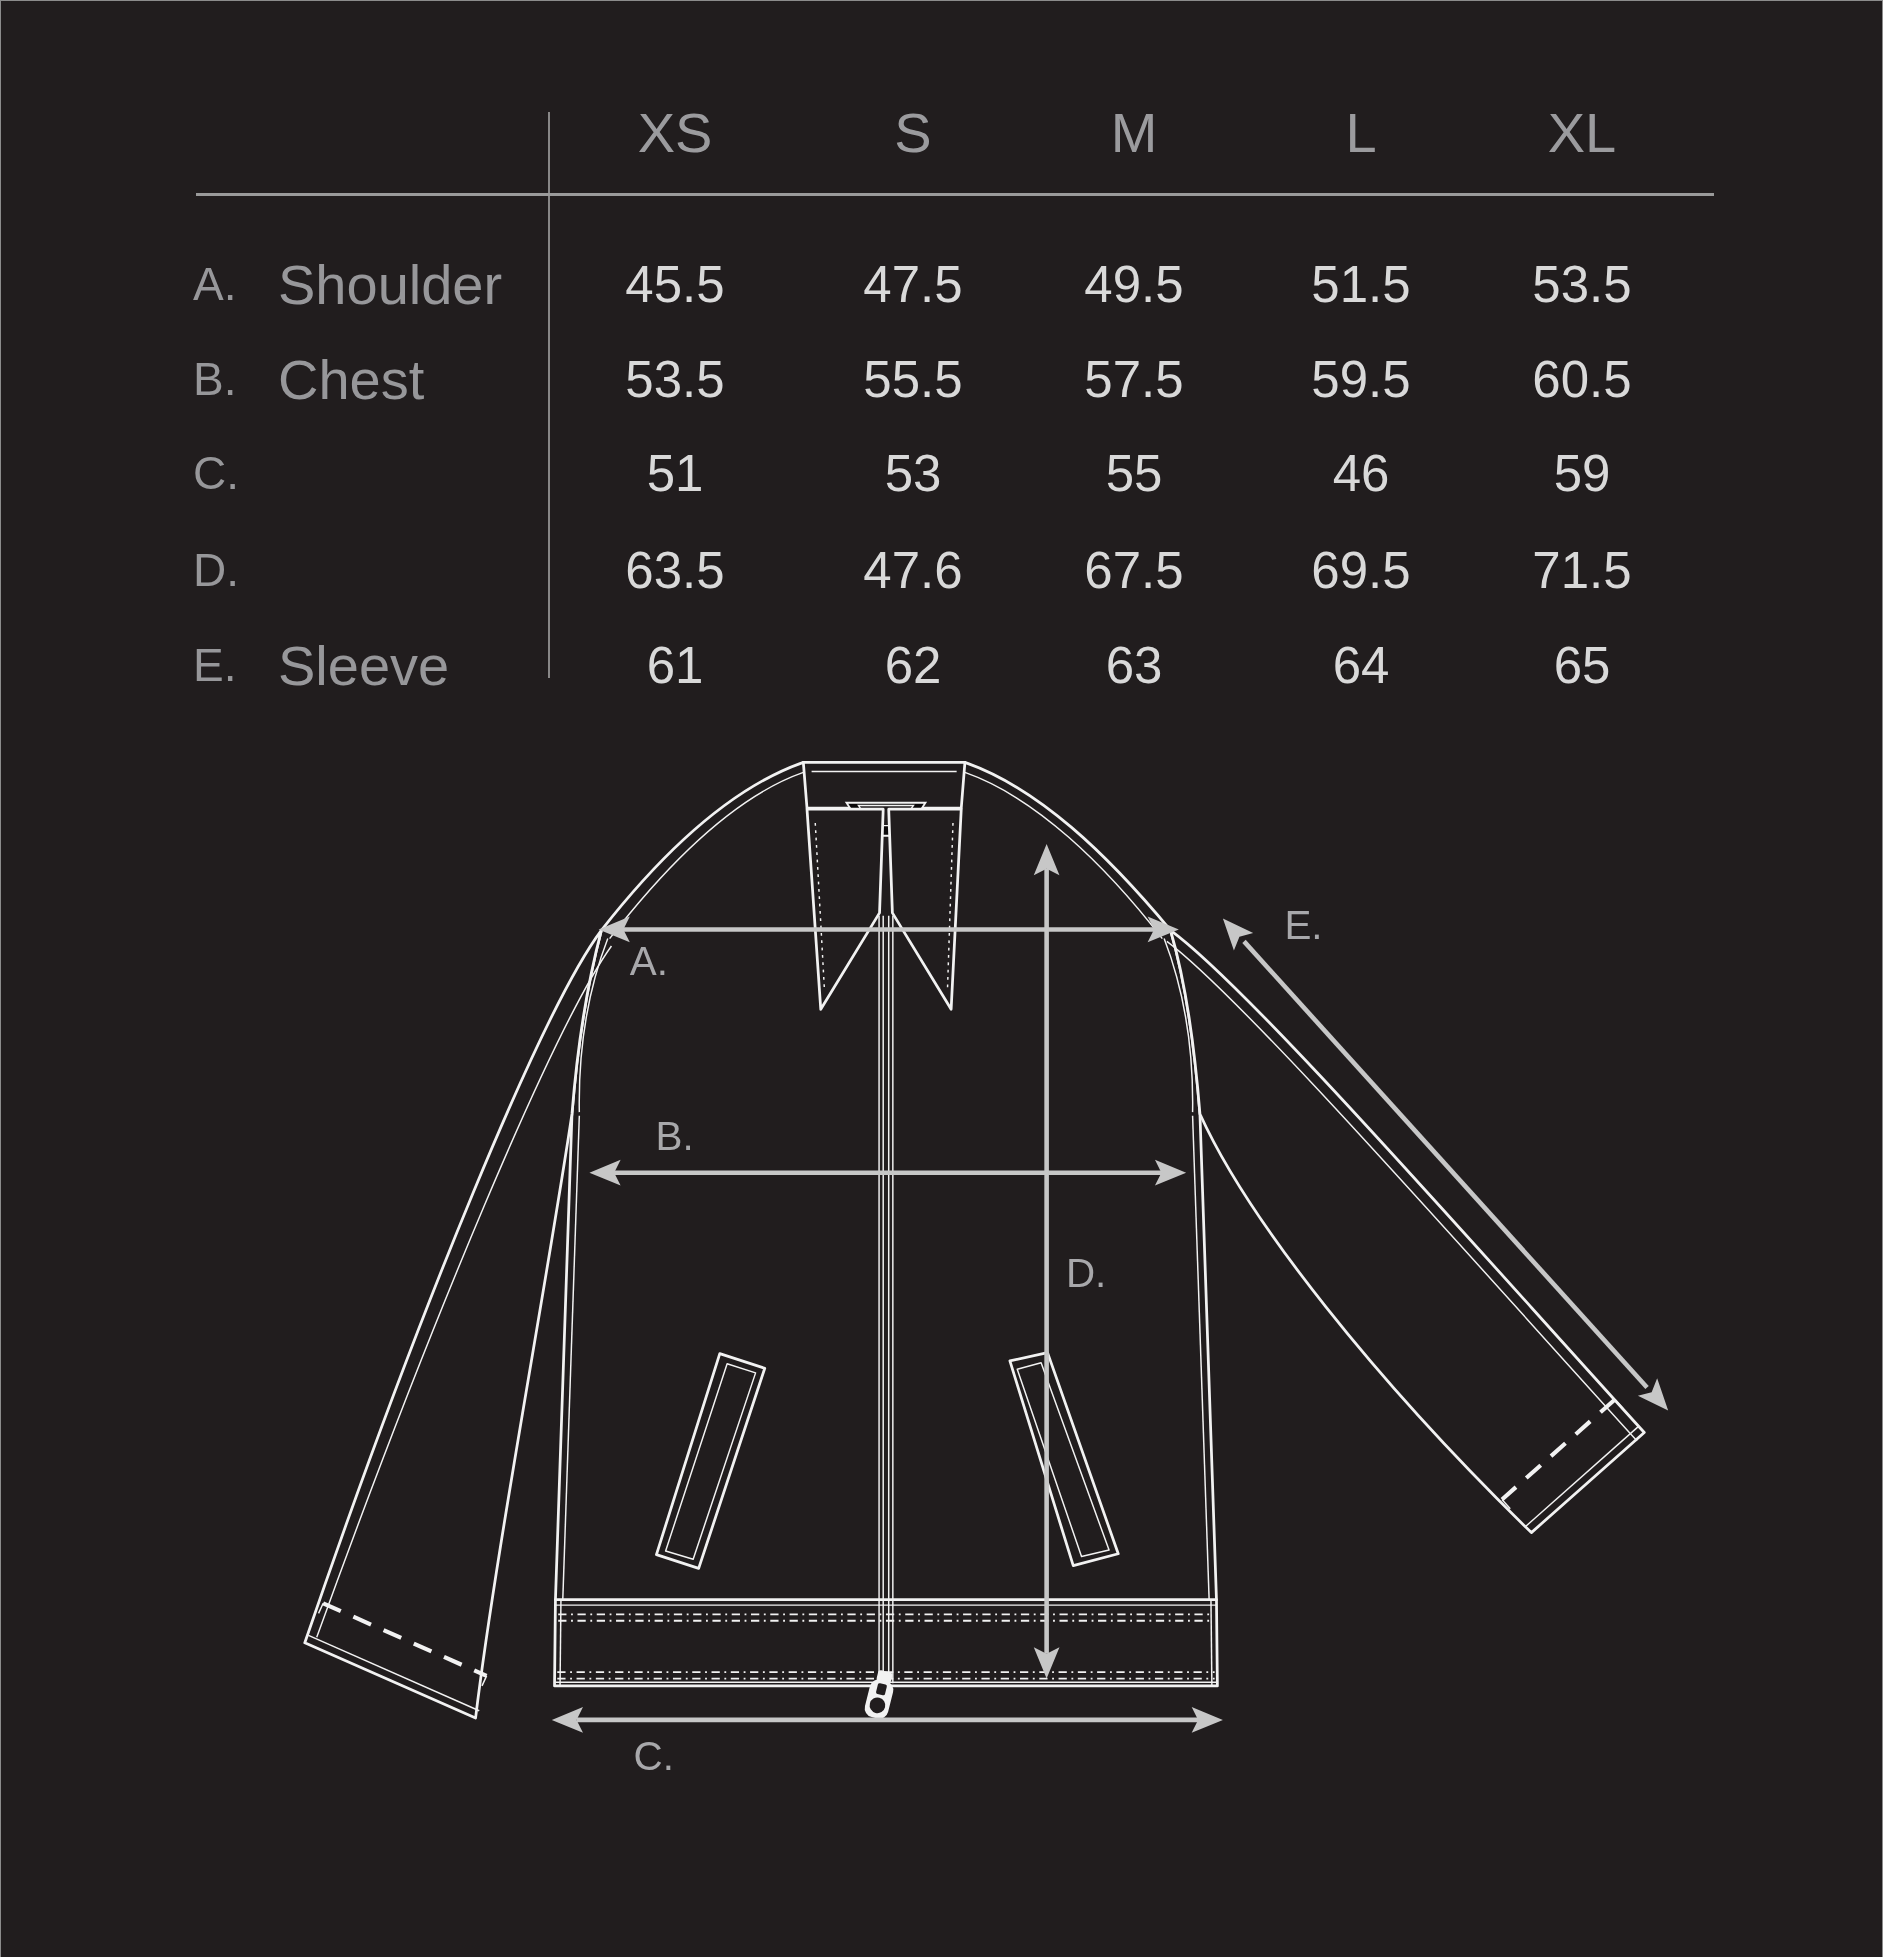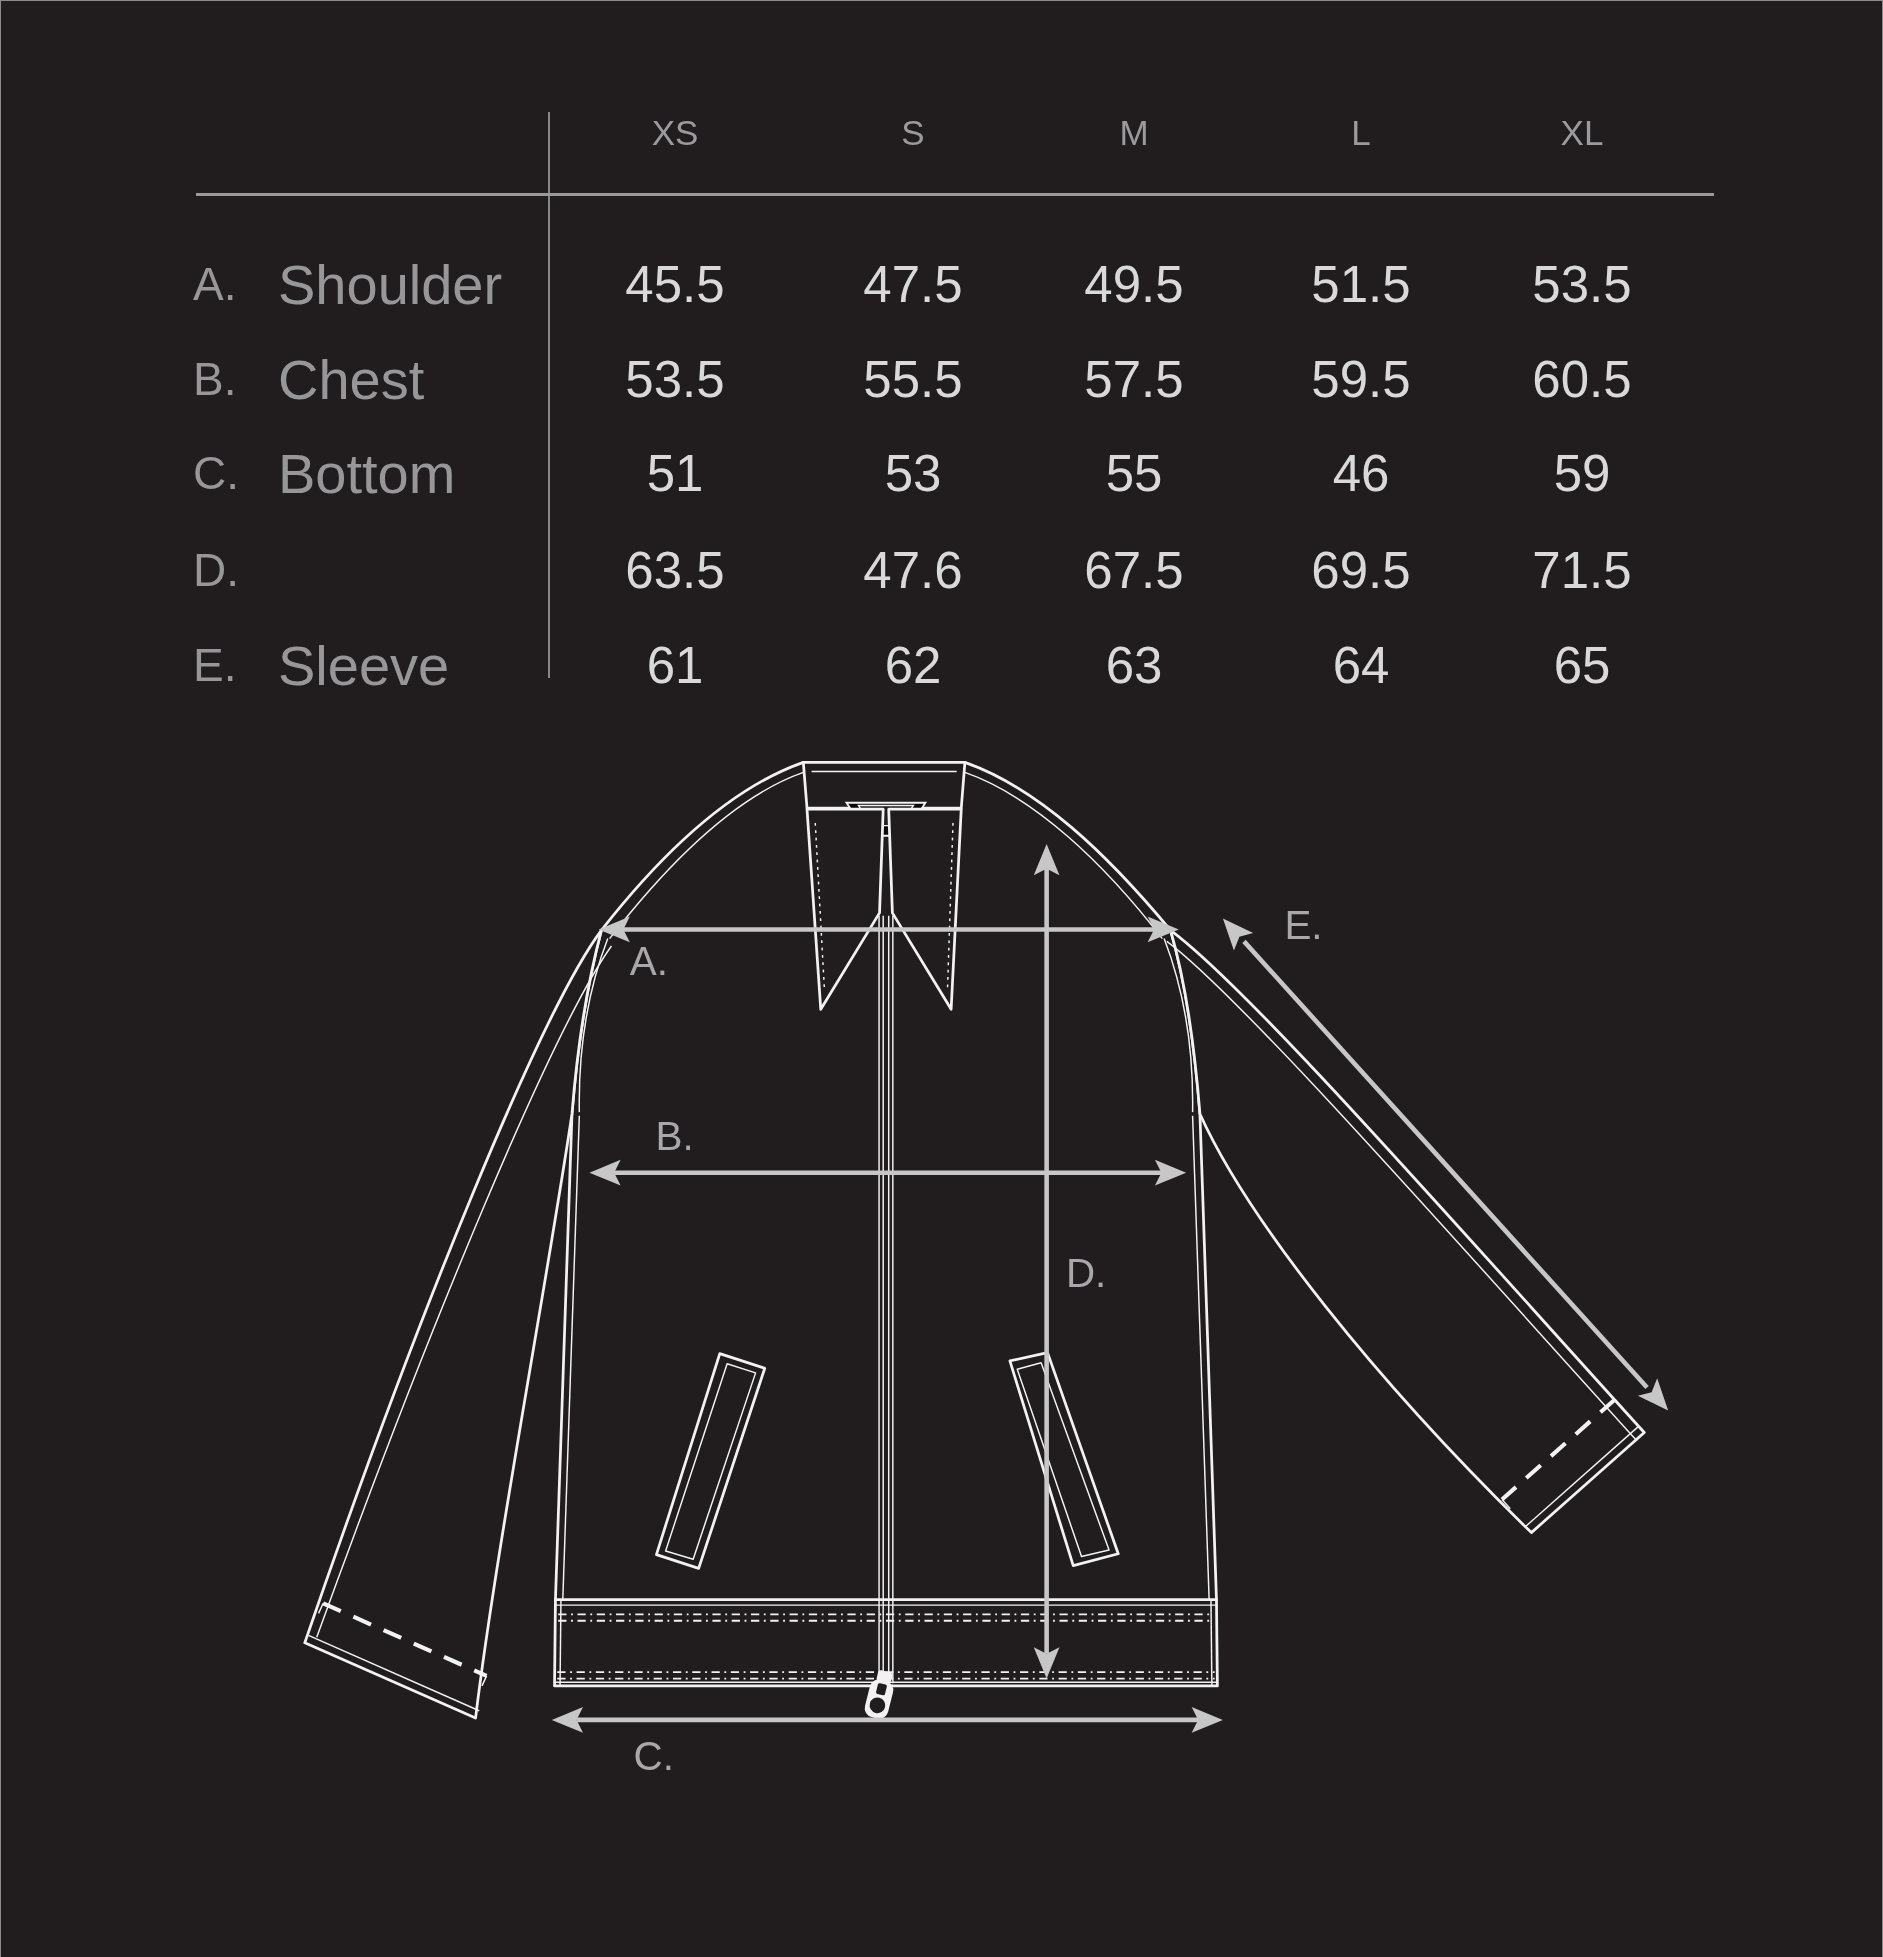--- a/index.html
+++ b/index.html
@@ -20,21 +20,21 @@
   .rule-h{
     position:absolute;left:196px;top:193px;width:1518px;height:2.8px;
     background:var(--table-rule,#9a9a9a);
   }
   .rule-v{
     position:absolute;left:548px;top:112px;width:1.8px;height:566px;
     background:var(--table-rule,#9a9a9a);opacity:.85;
   }
   .th{
     position:absolute;top:103px;width:184px;height:59px;line-height:59px;
-    text-align:center;font-size:35px;color:var(--header-text,#9b9b9e);
+    text-align:center;font-size:56px;color:var(--header-text,#9b9b9e);
   }
   .cell{
     position:absolute;width:184px;height:59px;line-height:59px;
     text-align:center;font-size:51px;color:var(--value-text,#d9d9d9);
   }
   .rletter{
     position:absolute;left:193px;width:79px;height:59px;line-height:59px;
     font-size:46px;color:var(--label-text,#97979a);
   }
   .rname{
@@ -83,21 +83,20 @@
 
     <div class="rletter r1">B.</div>
     <div class="rname r1">Chest</div>
     <div class="cell r1 c0">53.5</div>
     <div class="cell r1 c1">55.5</div>
     <div class="cell r1 c2">57.5</div>
     <div class="cell r1 c3">59.5</div>
     <div class="cell r1 c4">60.5</div>
 
     <div class="rletter r2">C.</div>
-    <div class="rname r2">Bottom</div>
     <div class="cell r2 c0">51</div>
     <div class="cell r2 c1">53</div>
     <div class="cell r2 c2">55</div>
     <div class="cell r2 c3">46</div>
     <div class="cell r2 c4">59</div>
 
     <div class="rletter r3">D.</div>
     <div class="cell r3 c0">63.5</div>
     <div class="cell r3 c1">47.6</div>
     <div class="cell r3 c2">67.5</div>

